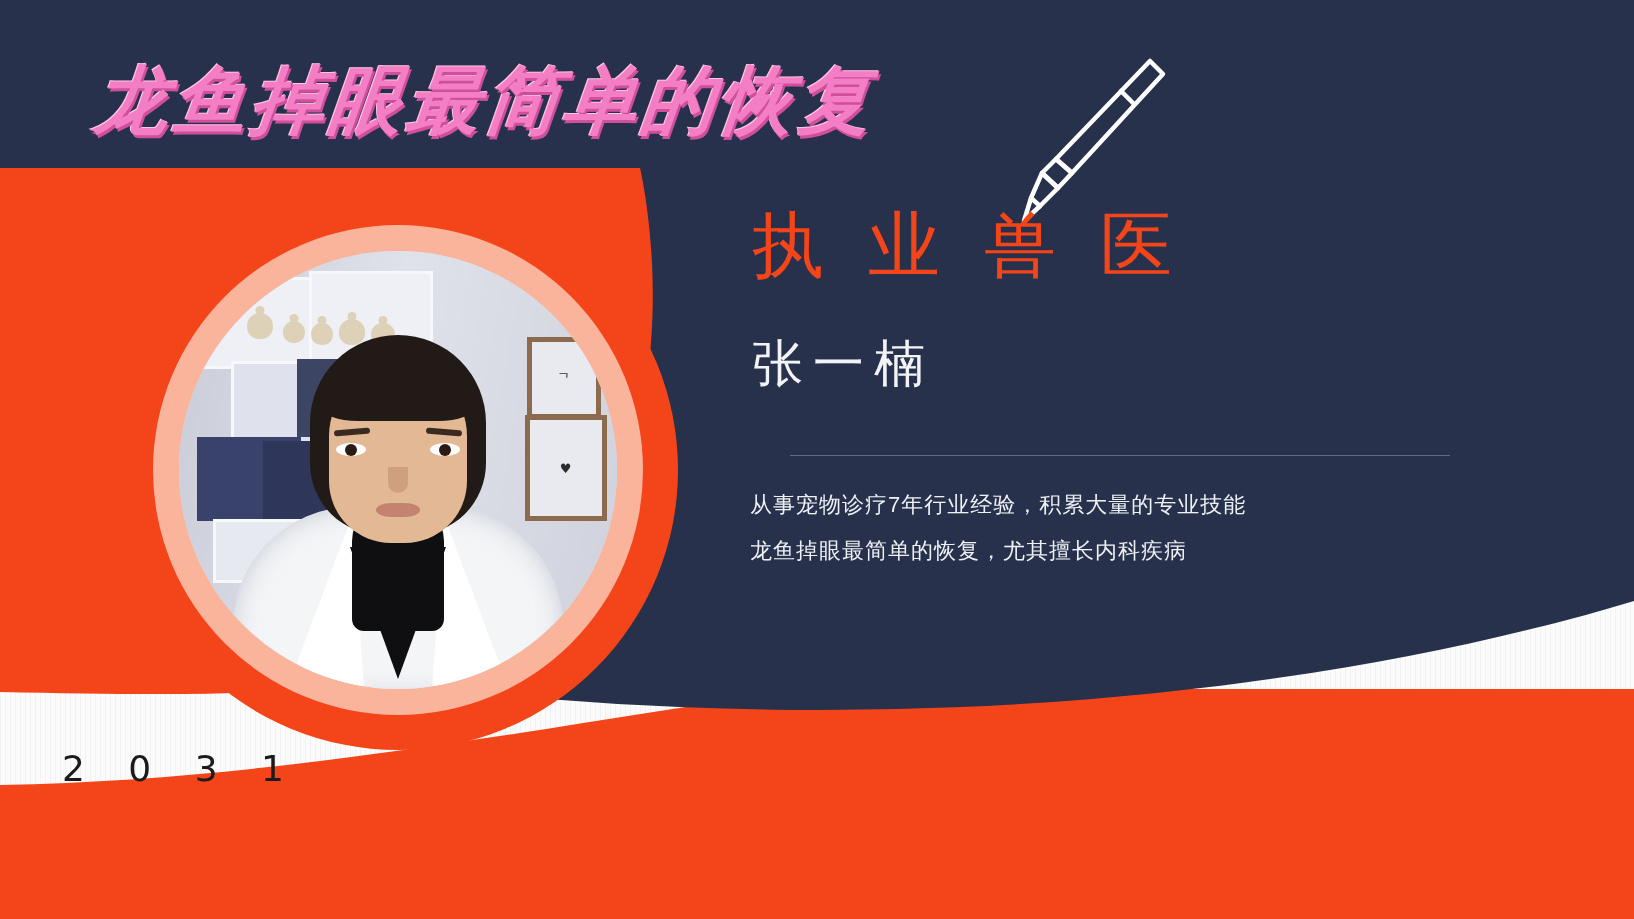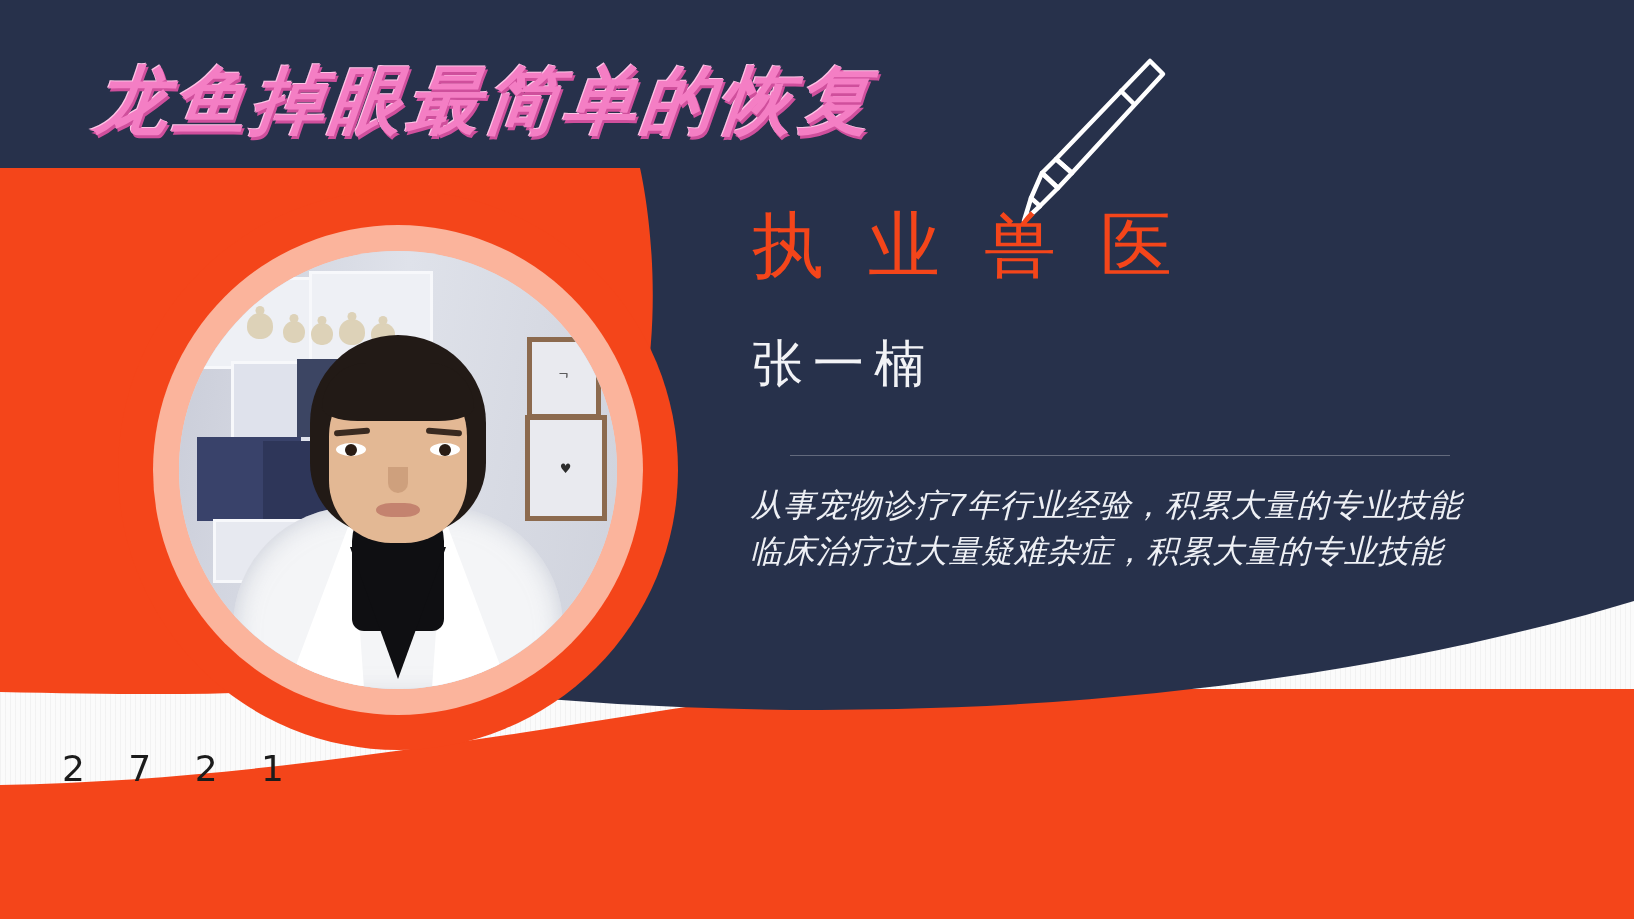--- a/index.html
+++ b/index.html
@@ -138,23 +138,22 @@
     position:absolute;left:752px;top:330px;
     font-size:51px;font-weight:400;color:#f2f3f6;
     letter-spacing:10px;white-space:nowrap;
   }
   .divider{
     position:absolute;left:790px;top:455px;
     width:660px;height:1px;background:rgba(255,255,255,.28);
   }
   .desc{
     position:absolute;left:750px;top:482px;
-    color:#eef0f5;font-size:32px;line-height:46px;letter-spacing:1px;
+    color:#eef0f5;font-size:22px;line-height:46px;letter-spacing:1px;
     white-space:nowrap;
-    font-style:italic;
   }
   .desc div{white-space:nowrap;}
 
   
   .pen{position:absolute;left:1000px;top:55px;width:170px;height:175px;}
 
   
   .year{
     position:absolute;left:62px;top:748px;
     font-size:36px;color:#1b1b1b;letter-spacing:16px;
@@ -235,18 +234,18 @@
       <path d="M31,143 L40,151"></path>
       <path d="M121,36 L134,49"></path>
     </g>
   </svg>
 
   <div class="headline">执业兽医</div>
   <div class="subname">张一楠</div>
   <div class="divider"></div>
   <div class="desc">
     <div>从事宠物诊疗7年行业经验，积累大量的专业技能</div>
-    <div>临床治疗过大量疑难杂症，积累大量的专业技能</div>
+    <div>龙鱼掉眼最简单的恢复，尤其擅长内科疾病</div>
   </div>
 
-  <div class="year">2 7 2 1</div>
+  <div class="year">2 0 3 1</div>
 
 </div>
 
 </body></html>

